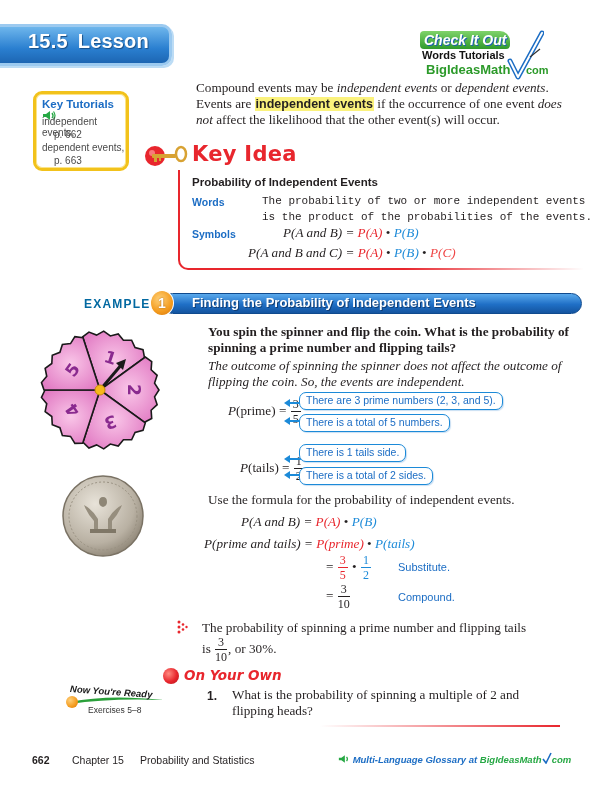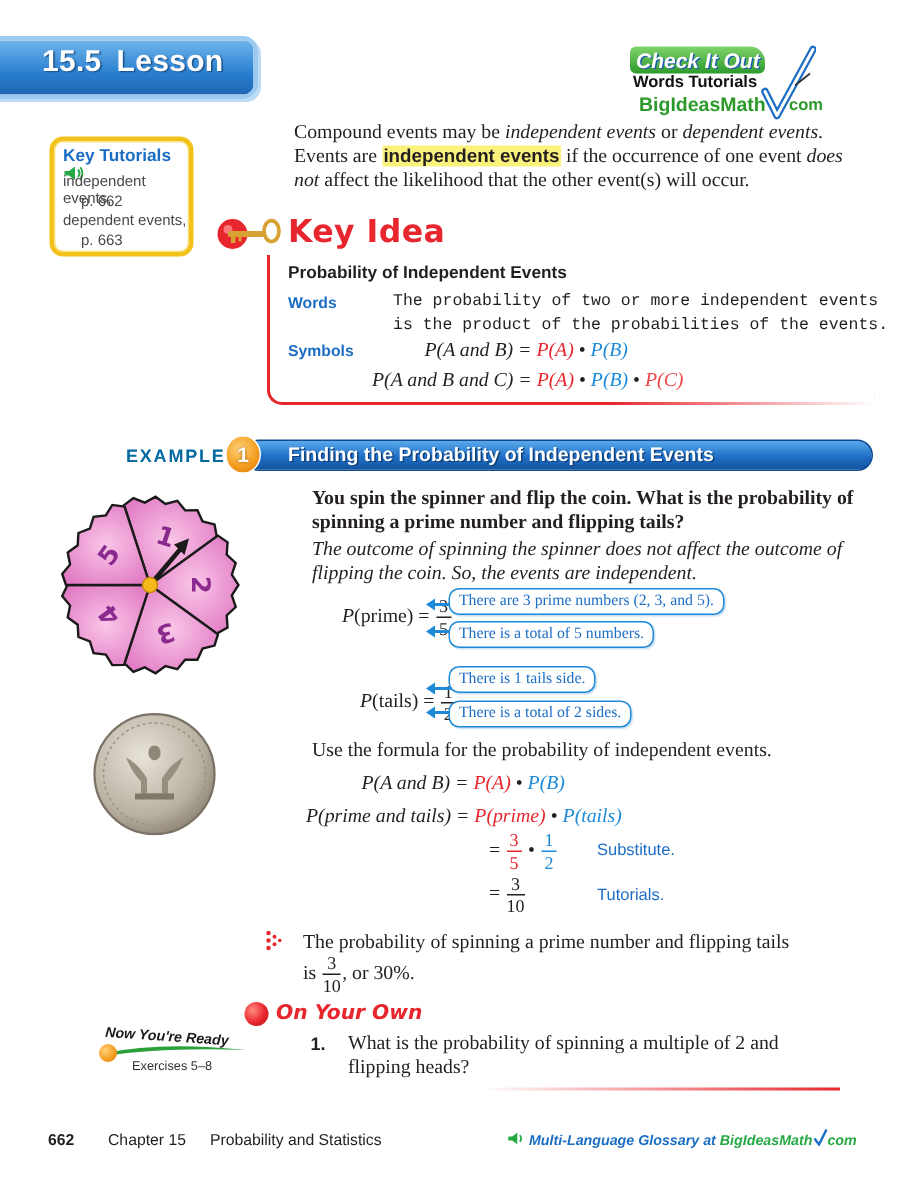--- a/index.html
+++ b/index.html
@@ -135,21 +135,21 @@
   .frac { display: inline-block; vertical-align: middle; text-align: center; line-height: 1; font-size: 12px; margin: 0 1px; }
   .frac .n { display: block; border-bottom: 1px solid currentColor; padding: 0 2px 1px; }
   .frac .d { display: block; padding-top: 1px; }
 
   #p-prime { left: 228px; top: 398px; }
   #p-tails { left: 240px; top: 455px; }
 
   
   .callout {
     position: absolute; height: 18px; border: 1.5px solid #1c8ad8; border-radius: 7px; background: #fff;
-    font-family: Liberation Serif, serif; font-size: 10.5px; color: #1c6dc4; line-height: 15px; padding: 0 6px;
+    font-family: Liberation Sans, sans-serif; font-size: 10.5px; color: #1c6dc4; line-height: 15px; padding: 0 6px;
     white-space: nowrap; box-shadow: 1px 1px 1px #c9dff3;
   }
   .arrow { position: absolute; height: 2px; background: #1c8ad8; }
   .arrow::before {
     content: ""; position: absolute; left: -5px; top: -3px; border-right: 6px solid #1c8ad8;
     border-top: 4px solid transparent; border-bottom: 4px solid transparent;
   }
 
   
   #use-formula { left: 208px; top: 492px; font-family: "Liberation Serif", serif; font-size: 13.2px; }
@@ -338,21 +338,21 @@
 <div id="f-eq2" class="abs eq">
   <i>P(prime and tails) = </i><i class="red">P(prime)</i><span> • </span><i class="blue">P(tails)</i>
 </div>
 <div id="f-eq3" class="abs eq">
   <span>= </span><span class="frac red"><span class="n">3</span><span class="d">5</span></span><span> • </span><span class="frac blue"><span class="n">1</span><span class="d">2</span></span>
 </div>
 <div id="note-sub" class="note">Substitute.</div>
 <div id="f-eq4" class="abs eq">
   <span>= </span><span class="frac"><span class="n">3</span><span class="d">10</span></span>
 </div>
-<div id="note-mul" class="note">Tutorials.</div>
+<div id="note-mul" class="note">Compound.</div>
 
 <svg id="answer-icon" class="abs" viewBox="0 0 12 14">
   <circle cx="3" cy="2" r="1.5" fill="#e8262d"></circle>
   <circle cx="3" cy="7" r="1.5" fill="#e8262d"></circle>
   <circle cx="3" cy="12" r="1.5" fill="#e8262d"></circle>
   <circle cx="7" cy="4.5" r="1.3" fill="#e8262d"></circle>
   <circle cx="7" cy="9.5" r="1.3" fill="#e8262d"></circle>
   <circle cx="10.5" cy="7" r="1.2" fill="#e8262d"></circle>
 </svg>
 <div id="answer" class="abs">

